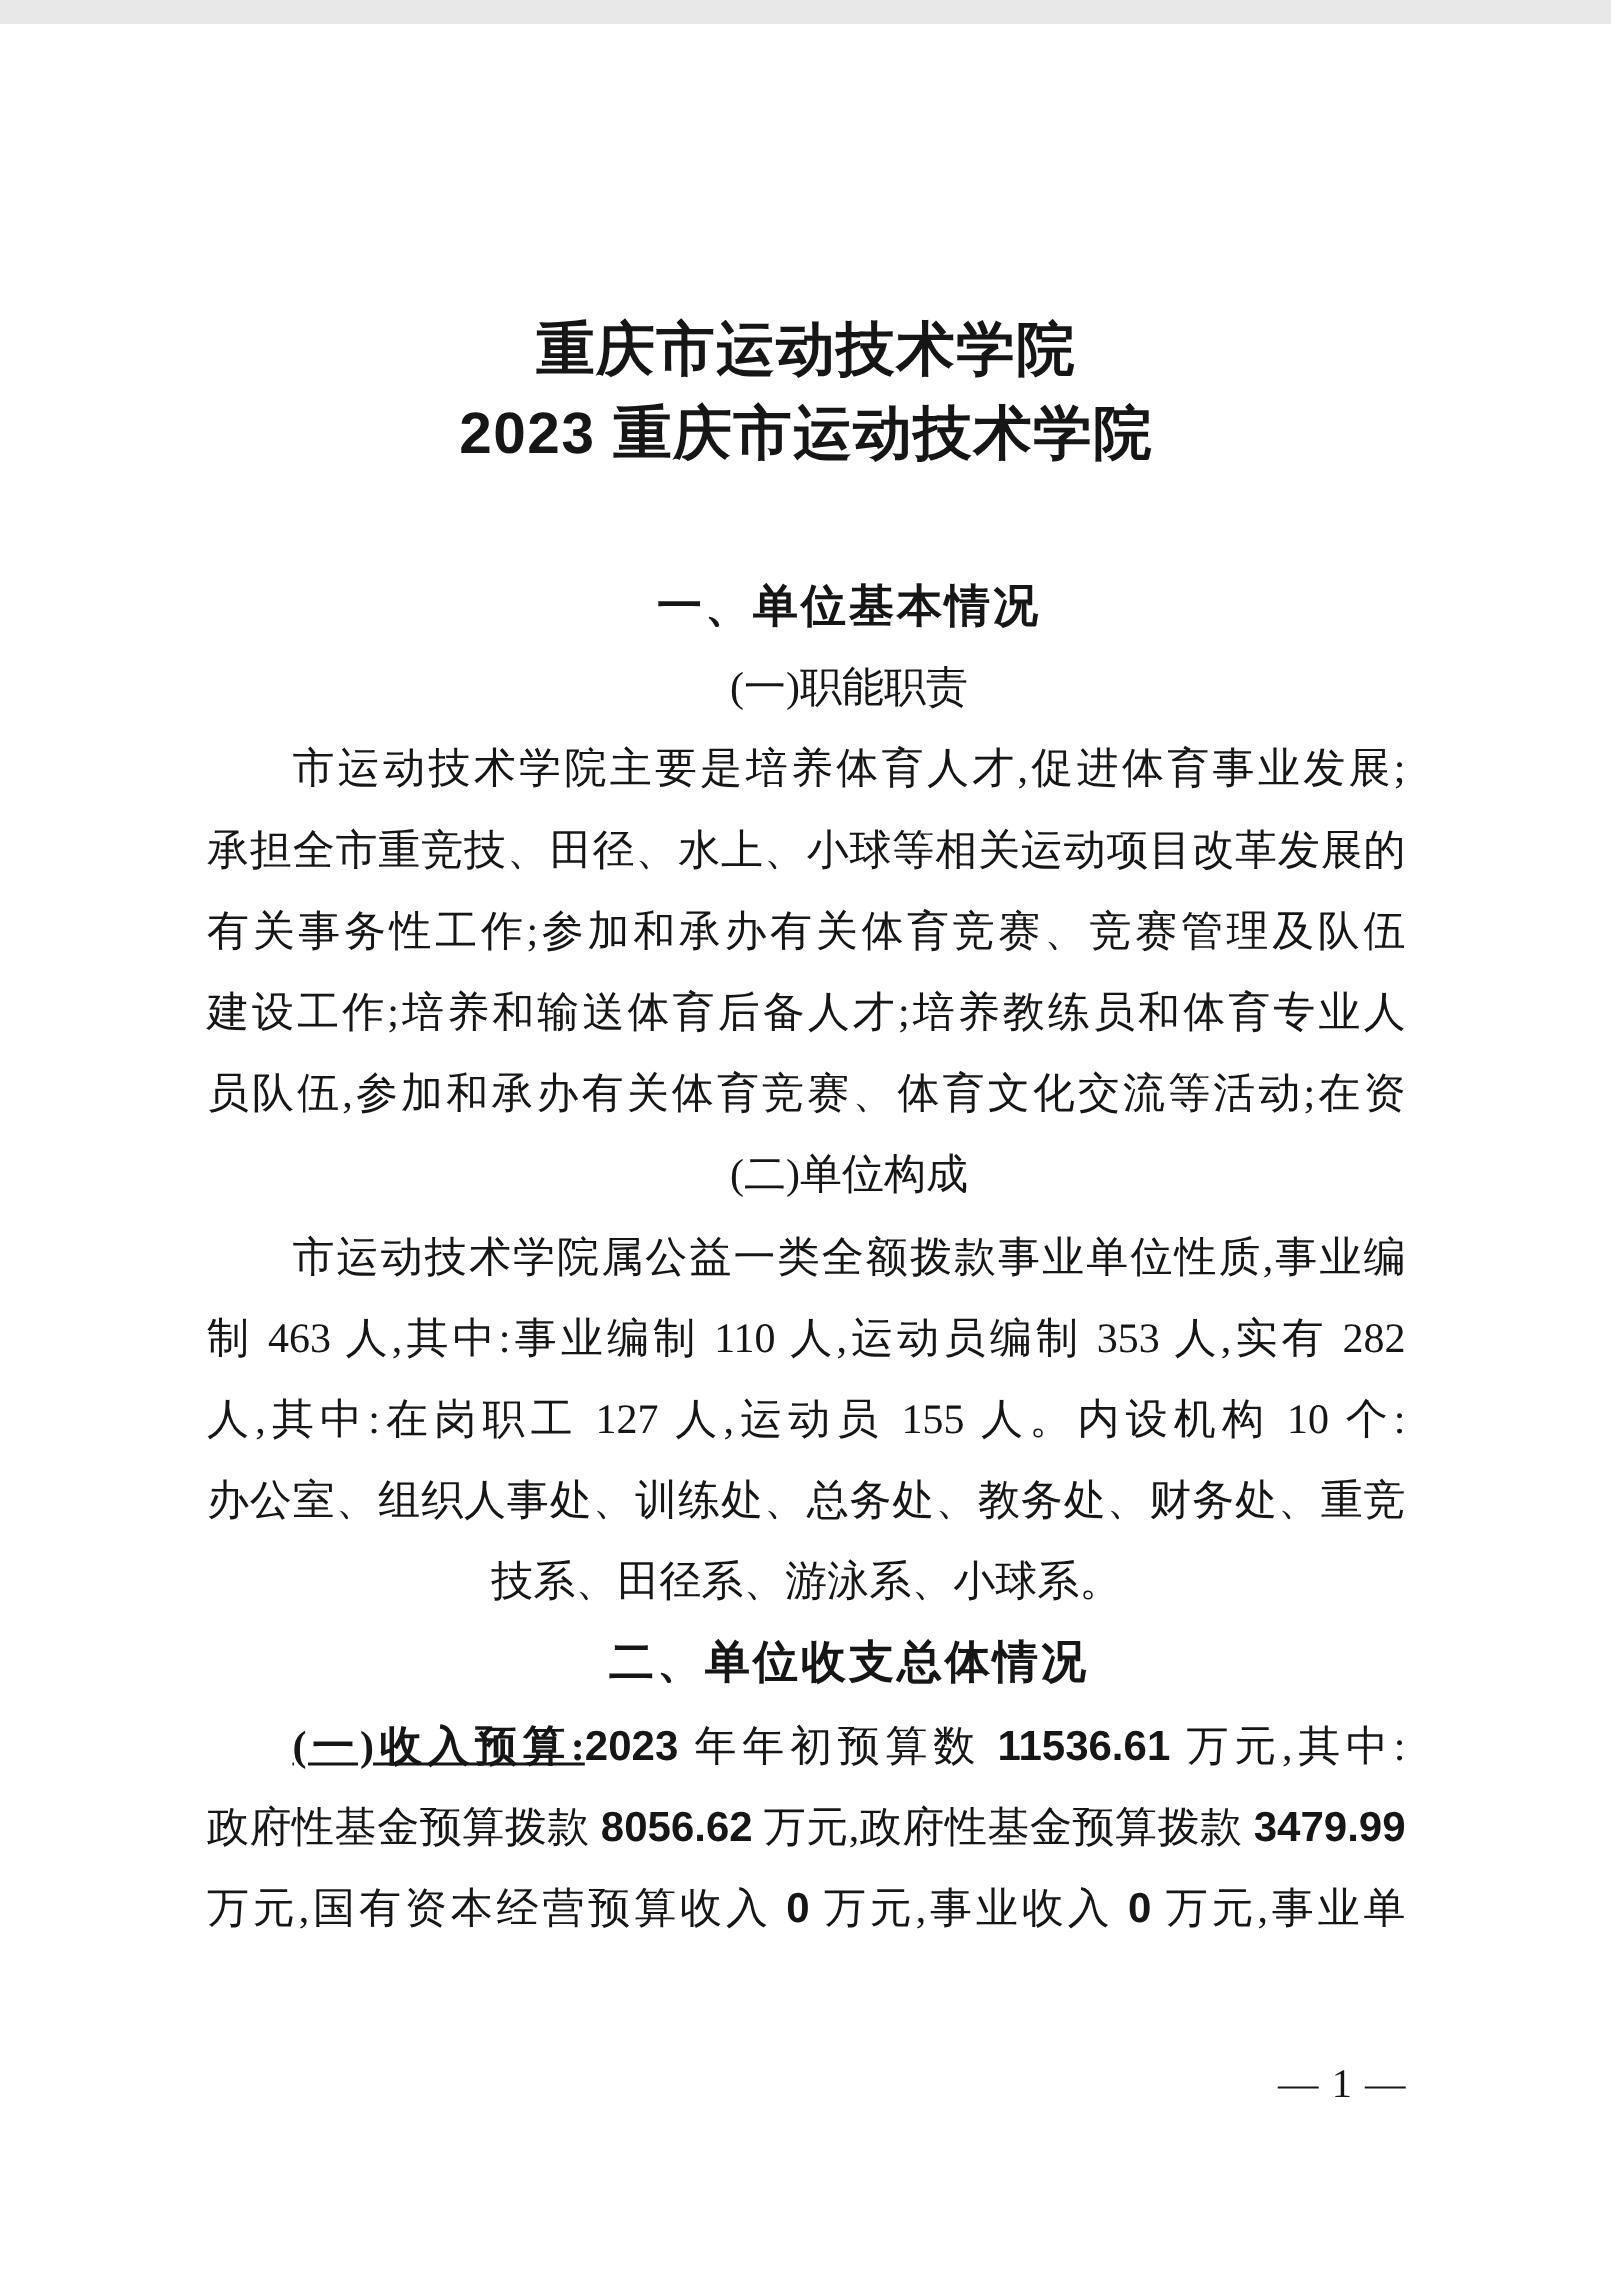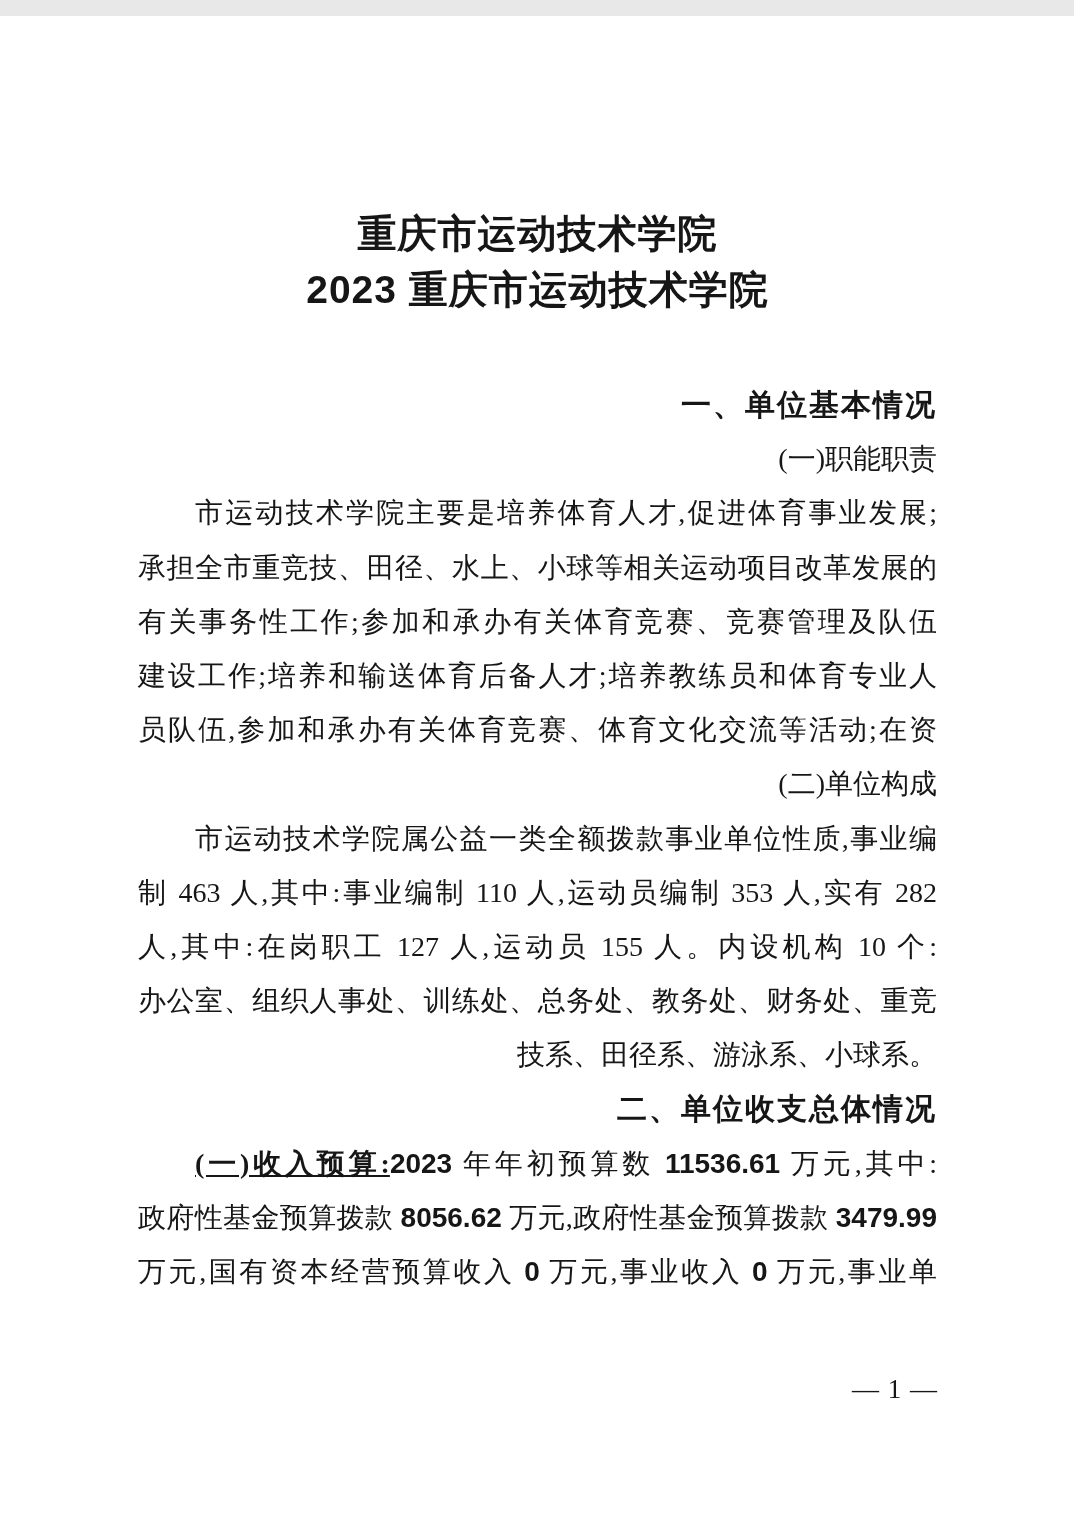--- a/index.html
+++ b/index.html
@@ -23,21 +23,21 @@
     line-height:56px;
     text-align:center;
     letter-spacing:1px;
   }
   .gap{height:60px;}
   .line{
     height:54.2px;
     line-height:54.2px;
     font-size:28px;
     box-sizing:border-box;
-    text-align:right;
+    text-align:center;
   }
   .line.j{
     text-align:justify;
     text-align-last:justify;
   }
   .line.ind{padding-left:57px;}
   .line.h{
     font-family:"Liberation Sans",sans-serif;
     font-weight:bold;
     font-size:30px;

